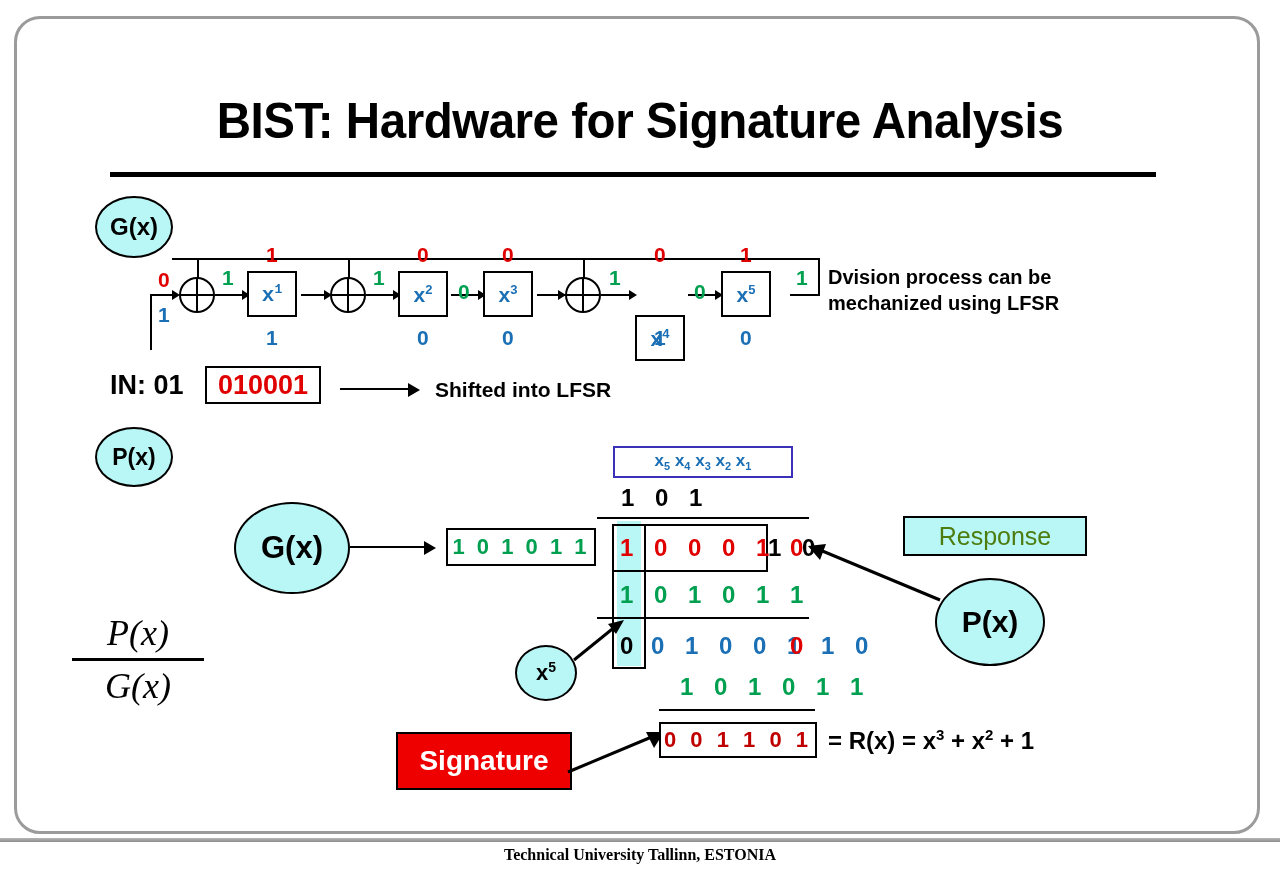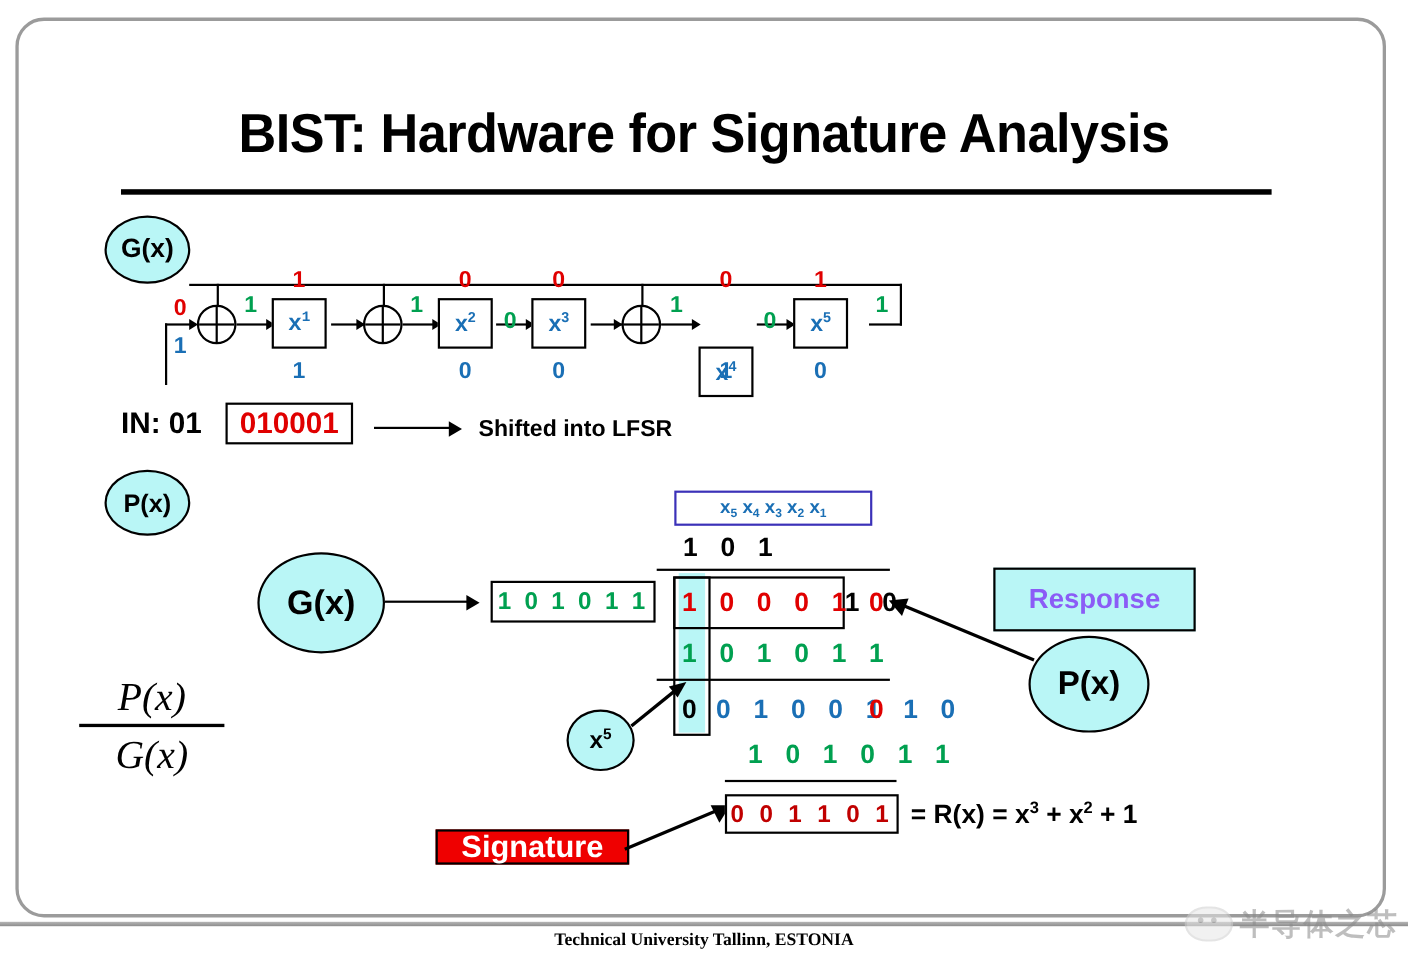--- a/index.html
+++ b/index.html
@@ -69,34 +69,34 @@
             border:2px solid #3b31b8;background:#fff;box-sizing:border-box;
             display:flex;align-items:center;justify-content:center;
             font-size:17px;font-weight:bold;color:#1a6fb5;}
   #statebox sub{font-size:11px;vertical-align:sub;}
 
   .drow{position:absolute;font-size:24px;font-weight:bold;letter-spacing:7px;white-space:pre;}
   .dline{position:absolute;height:2px;background:#000;}
   .obox{position:absolute;border:2px solid #000;box-sizing:border-box;}
   .colhl{position:absolute;background:#b9f6f6;}
 
-  #resp{position:absolute;left:903px;top:516px;width:184px;height:58px;
+  #resp{position:absolute;left:903px;top:516px;width:184px;height:40px;
         display:flex;align-items:center;justify-content:center;
-        font-size:25px;font-weight:bold;color:#8b5cf6;}
+        font-size:25px;font-weight:normal;color:#4d7c0f;}
 
   
   #formula{position:absolute;left:72px;top:605px;width:400px;height:118px;
            font-family:"Liberation Serif",serif;color:#000;}
   .fr{position:absolute;text-align:center;}
   .fr .num,.fr .den{font-style:italic;font-size:36px;line-height:44px;white-space:nowrap;}
   .fr .bar{height:3px;background:#000;margin:3px 0;}
   .fr sup{font-size:20px;font-style:normal;vertical-align:super;}
 
   
-  #sigbox{position:absolute;left:396px;top:754px;width:176px;height:32px;
+  #sigbox{position:absolute;left:396px;top:732px;width:176px;height:58px;
           background:#ef0000;border:2px solid #000;box-sizing:border-box;
           display:flex;align-items:center;justify-content:center;
           font-size:28px;font-weight:bold;color:#fff;}
   #resbox{position:absolute;left:659px;top:722px;width:158px;height:36px;
           border:2px solid #000;background:#fff;box-sizing:border-box;
           display:flex;align-items:center;justify-content:center;
           letter-spacing:4px;font-size:22px;font-weight:bold;color:#c00000;}
   #rxtext{position:absolute;left:828px;top:726px;font-size:24px;font-weight:bold;color:#000;}
   #rxtext sup{font-size:15px;vertical-align:super;}
 
@@ -191,20 +191,21 @@
 
   <div class="bit red" style="left:158px;top:268px;">0</div>
   <div class="bit blu" style="left:158px;top:303px;">1</div>
   <div class="bit grn" style="left:222px;top:266px;">1</div>
   <div class="bit grn" style="left:373px;top:266px;">1</div>
   <div class="bit grn" style="left:458px;top:280px;">0</div>
   <div class="bit grn" style="left:609px;top:266px;">1</div>
   <div class="bit grn" style="left:694px;top:280px;">0</div>
   <div class="bit grn" style="left:796px;top:266px;">1</div>
 
+  <div class="rtxt" style="left:828px;top:264px;">Dvision process can be mechanized using LFSR</div>
 
   <div id="inlabel">IN: 01</div>
   <div id="inbox">010001</div>
   <div class="wire hw" style="left:340px;top:388px;width:72px;"></div>
   <div class="arrowR" style="left:408px;top:383px;border-left-width:12px;border-top-width:7px;border-bottom-width:7px;"></div>
   <div id="shifted">Shifted into LFSR</div>
 
   <div class="circle abs" style="left:95px;top:427px;width:78px;height:60px;font-size:23px;">P(x)</div>
 
 
@@ -266,17 +267,13 @@
     <line x1="2" y1="50" x2="88" y2="14" stroke="#000" stroke-width="3"></line>
     <polygon points="98,10 80,10 88,26" fill="#000"></polygon>
   </svg>
   <div id="resbox">0 0 1 1 0 1</div>
   <div id="rxtext">
     <span>= R(x) = x</span><sup>3</sup><span> + x</span><sup>2</sup><span> + 1</span>
   </div>
 
   <div id="foot-rule"></div>
   <div id="footer">Technical University Tallinn, ESTONIA</div>
-  <div id="watermark">
-    <div id="wm-face"></div>
-    <span id="wm-text">半导体之芯</span>
-  </div>
 </div>
 
 </body></html>

